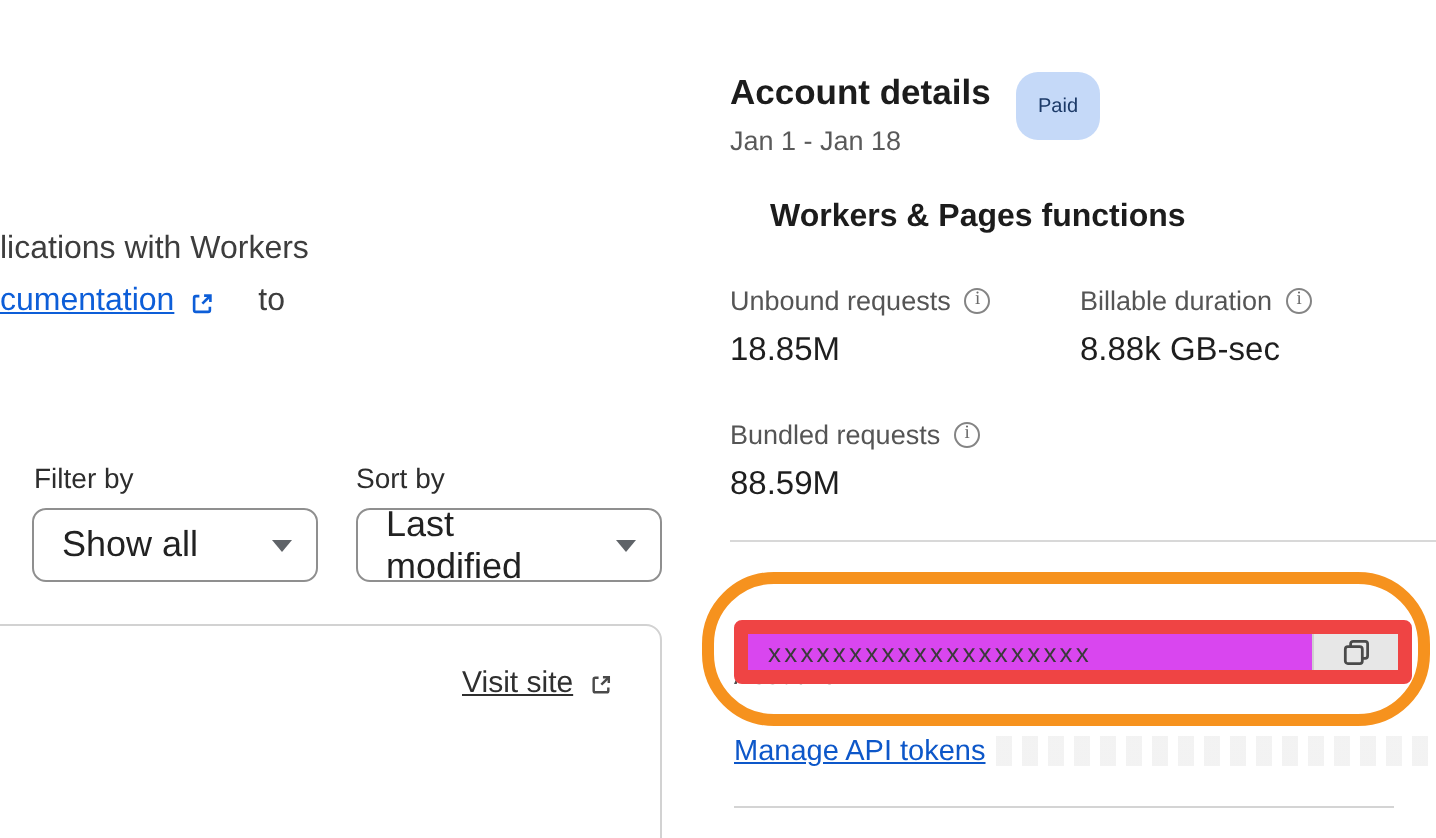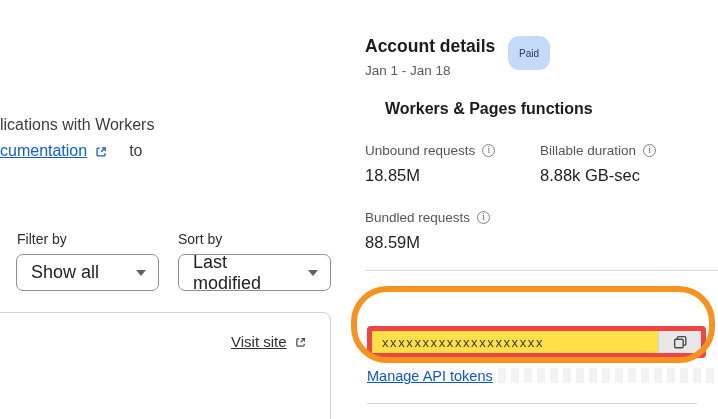--- a/index.html
+++ b/index.html
@@ -61,22 +61,22 @@
   .divider.d1{left:365px;top:270px;width:353px;}
   .divider.d2{left:367px;top:403px;width:330px;background:#d4d4d4;}
 
   .highlight-ring{
     position:absolute;left:351px;top:286px;width:364px;height:77px;box-sizing:border-box;
     border:6px solid #f6921e;border-radius:36px;pointer-events:none;
   }
 
   .acct-id-label{position:absolute;left:367px;top:294px;font-size:13.5px;color:#4e4e4e;margin-top:36px;}
   .id-group{
-    position:absolute;left:367px;top:326px;width:339px;height:32px;box-sizing:border-box;
-    display:flex;border:5px solid #ef4444;border-radius:4px;background:#fde047;overflow:hidden;
+    position:absolute;left:367px;top:310px;width:339px;height:32px;box-sizing:border-box;
+    display:flex;border:7px solid #ef4444;border-radius:4px;background:#d946ef;overflow:hidden;
   }
   .id-input{
     flex:1;min-width:0;border:none;outline:none;background:transparent;
     padding:0 10px;font-family:inherit;font-size:13px;letter-spacing:1.6px;color:#3a3a3a;
   }
   .copy-btn{
     width:43px;flex:0 0 43px;background:#e7e7e7;border:none;border-left:1px solid #cfcfcf;
     display:flex;align-items:center;justify-content:center;cursor:pointer;
   }
   .manage-link{position:absolute;left:367px;top:368px;font-size:14.5px;color:#0d57c9;

